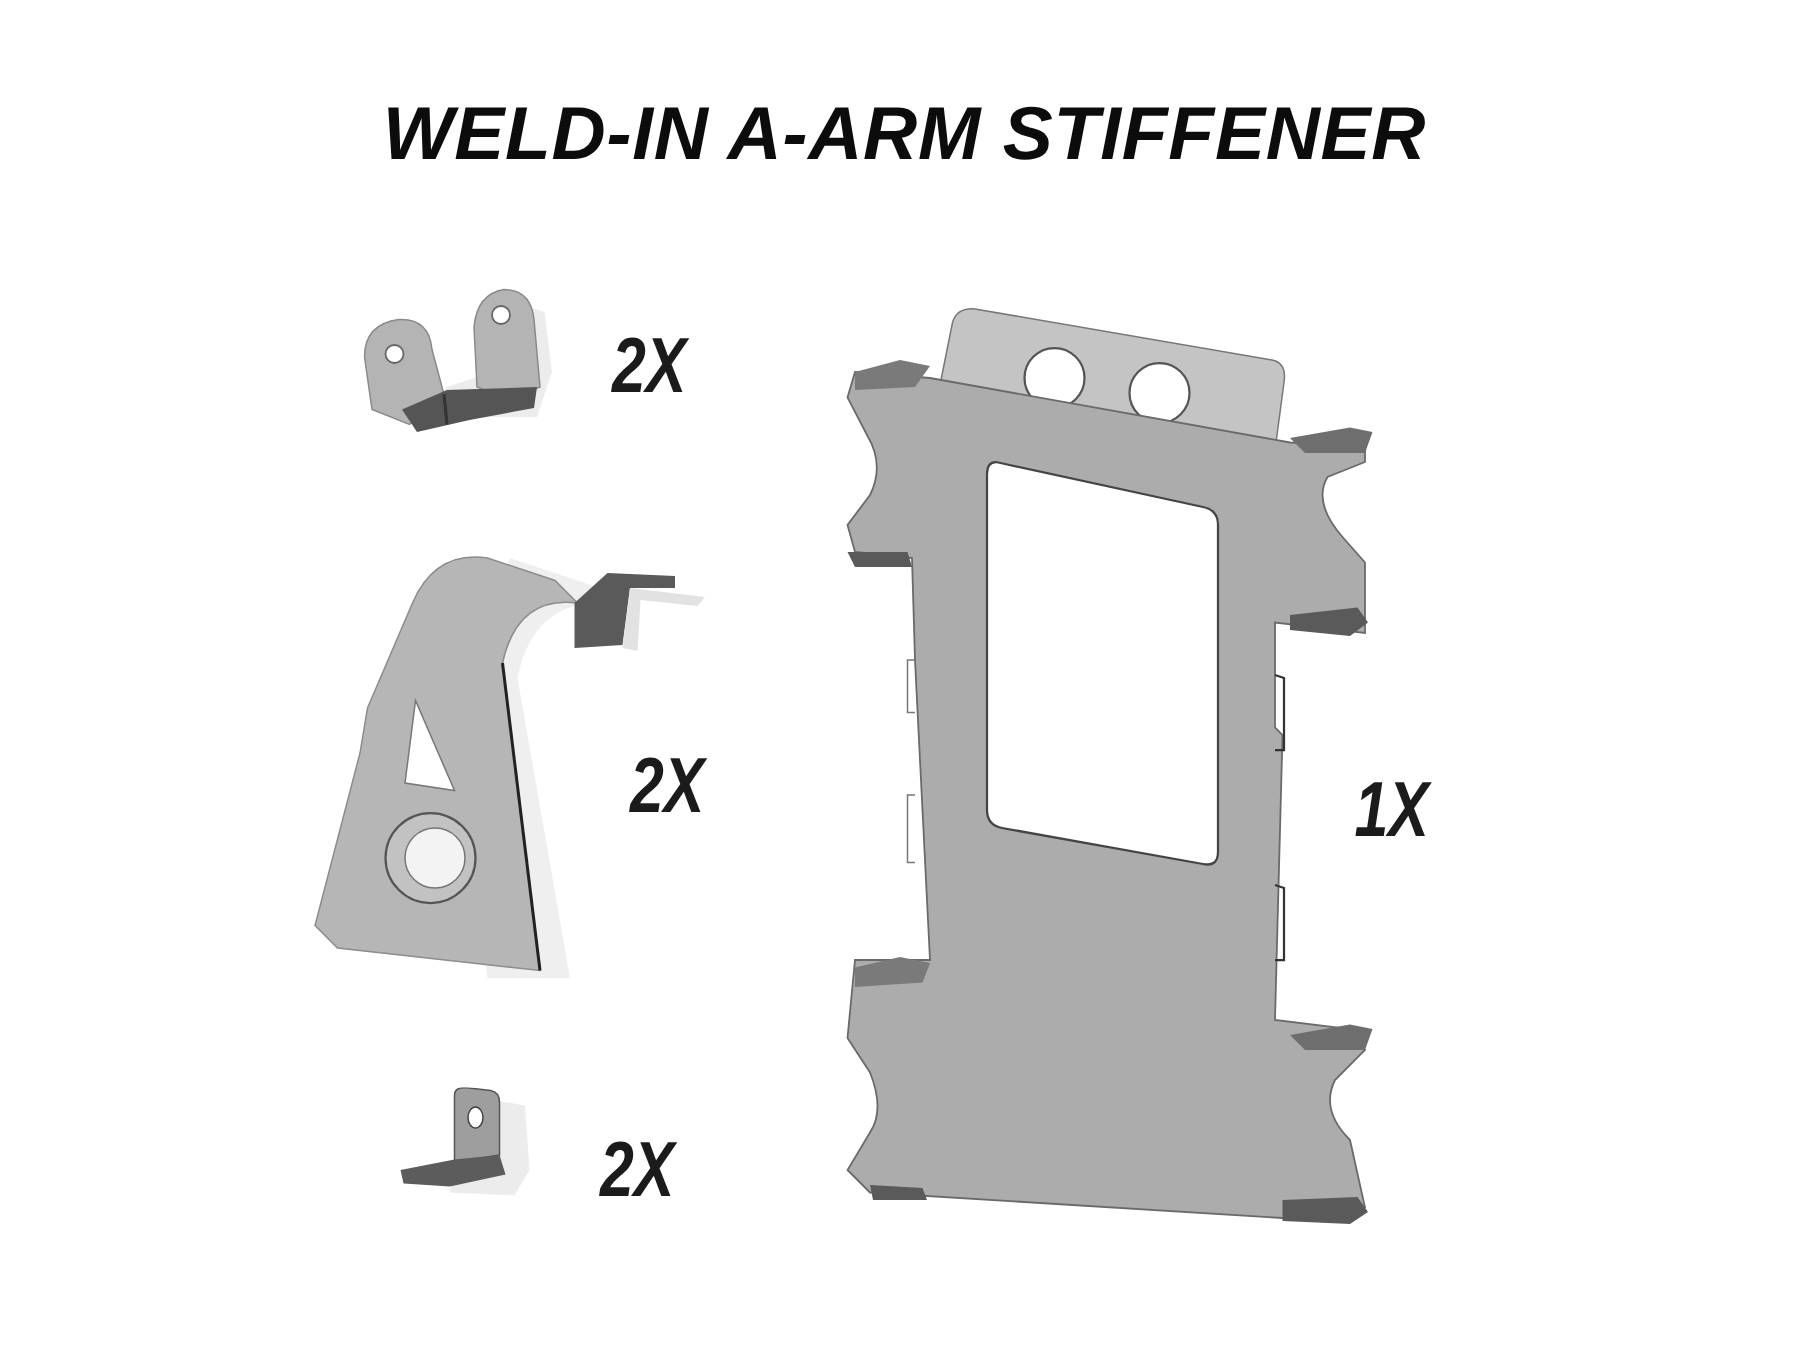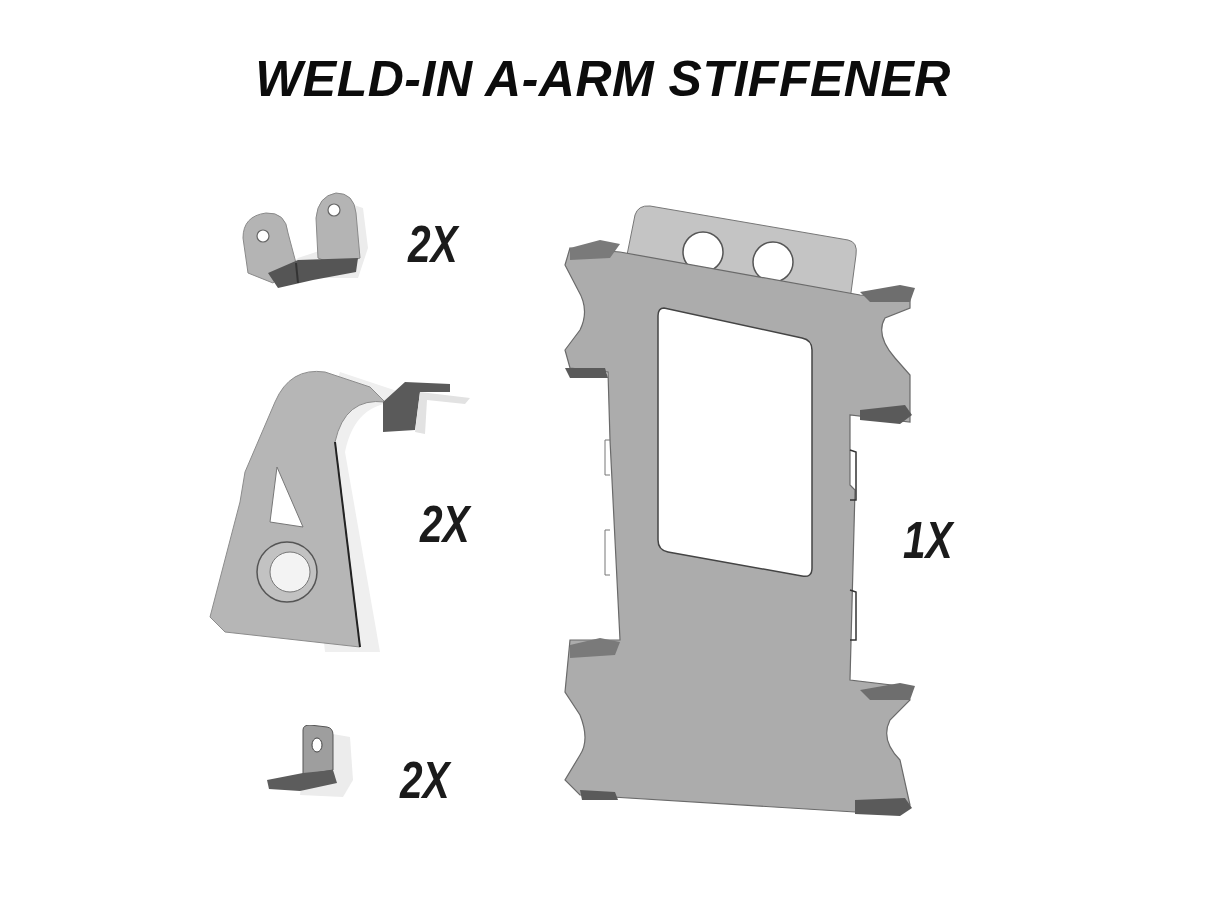--- a/index.html
+++ b/index.html
@@ -1,18 +1,18 @@
 <!DOCTYPE html>
 <html><head>
   <meta charset="utf-8">
   <style>
     html, body { margin: 0; padding: 0; background: #ffffff; }
     body { width: 1206px; height: 905px; position: relative; overflow: hidden; font-family: "Liberation Sans", sans-serif; }
     .title {
-      position: absolute; left: 0; top: 48px; width: 1206px; text-align: center;
+      position: absolute; left: 0; top: 58px; width: 1206px; text-align: center;
       font-family: "Liberation Sans", sans-serif; font-weight: bold; font-style: italic;
       font-size: 50px; letter-spacing: 0.5px; color: #0c0c0c; line-height: 62px;
     }
     .qty {
       position: absolute; font-family: "Liberation Sans", sans-serif; font-weight: bold; font-style: italic;
       font-size: 52px; color: #1b1b1b; transform: scaleX(0.78); transform-origin: left top; line-height: 60px;
     }
     .part { position: absolute; }
     svg { display: block; }
   </style>

